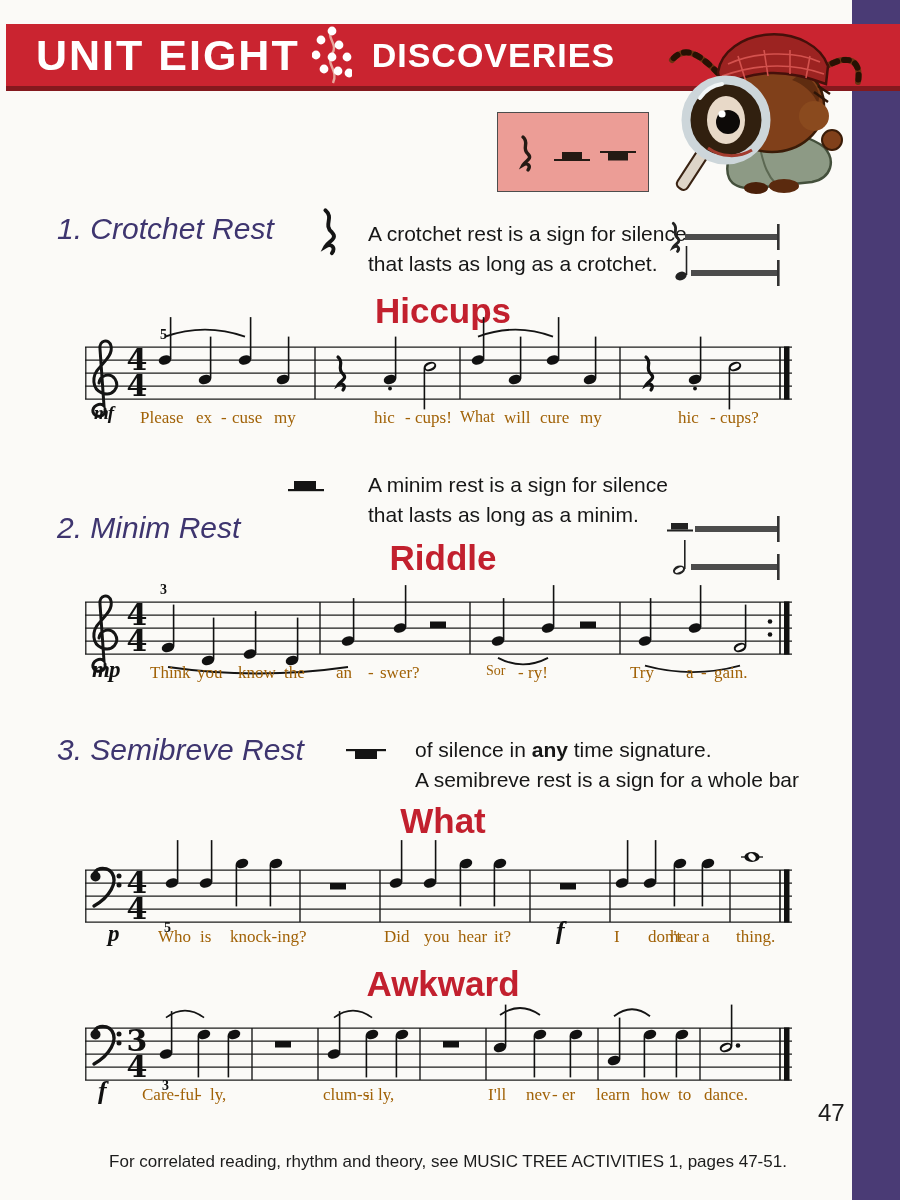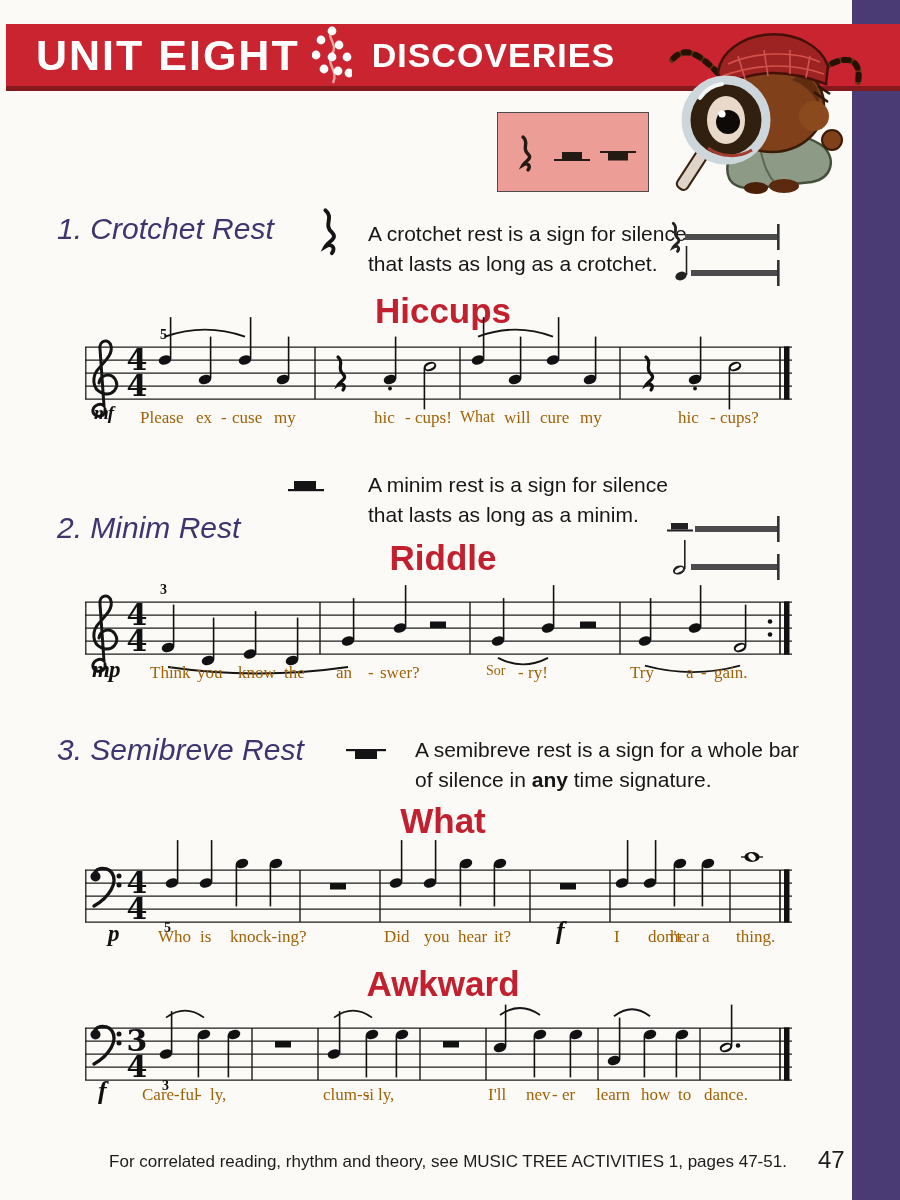--- a/index.html
+++ b/index.html
@@ -26,21 +26,21 @@
   .diagram{position:absolute;}
   
   #notation-layer{position:absolute;left:0;top:0;z-index:5;}
   #text-layer{position:absolute;left:0;top:0;width:900px;height:1200px;z-index:6;}
   #text-layer span{position:absolute;white-space:pre;}
   .lyr{font-family:"Liberation Serif",serif;font-size:17px;color:#a16207;}
   .dyn{font-family:"Liberation Serif",serif;font-style:italic;font-weight:bold;color:#111;letter-spacing:-1px;}
   .finger{font-family:"Liberation Serif",serif;font-weight:bold;font-size:14px;color:#111;}
   
   #footer-text{position:absolute;left:448px;top:1152px;transform:translateX(-50%);font-size:17px;color:#1c1c1c;white-space:nowrap;}
-  #page-number{position:absolute;left:818px;top:1146px;font-size:24px;color:#1c1c1c;}
+  #page-number{position:absolute;left:818px;top:1099px;font-size:24px;color:#1c1c1c;}
   .b{font-weight:bold;}
 </style>
 </head>
 <body>
 
 <div id="page">
 
   <div id="stripe"></div>
 
   <div id="banner">
@@ -145,22 +145,22 @@
       <rect x="112" y="42" width="2.6" height="26" fill="#333"></rect>
   </svg>
   <div class="piece-title" style="left:443px;top:538px;">Riddle</div>
 
   <div class="sec-label" style="left:57px;top:733px;">3. Semibreve Rest</div>
   <svg class="glyph" style="left:344px;top:744px;" width="44" height="20" viewBox="0 0 44 20">
     <rect x="2" y="5" width="40" height="2.2" fill="#141414"></rect>
       <rect x="11" y="7" width="22" height="8" fill="#141414"></rect>
   </svg>
   <div class="sec-desc" style="left:415px;top:735px;">
+    <div><span>of silence in </span><span class="b">any</span><span> time signature.</span></div>
     <div>A semibreve rest is a sign for a whole bar</div>
-    <div><span>of silence in </span><span class="b">any</span><span> time signature.</span></div>
   </div>
   <div class="piece-title" style="left:443px;top:801px;">What</div>
 
   <div class="piece-title" style="left:443px;top:964px;">Awkward</div>
 
   <svg id="notation-layer" width="900" height="1200" viewBox="0 0 900 1200">
       <g>
         <line x1="85" x2="792" y1="347" y2="347" stroke="#1c1c1c" stroke-width="1.25"></line>
         <line x1="85" x2="792" y1="360" y2="360" stroke="#1c1c1c" stroke-width="1.25"></line>
         <line x1="85" x2="792" y1="373" y2="373" stroke="#1c1c1c" stroke-width="1.25"></line>

